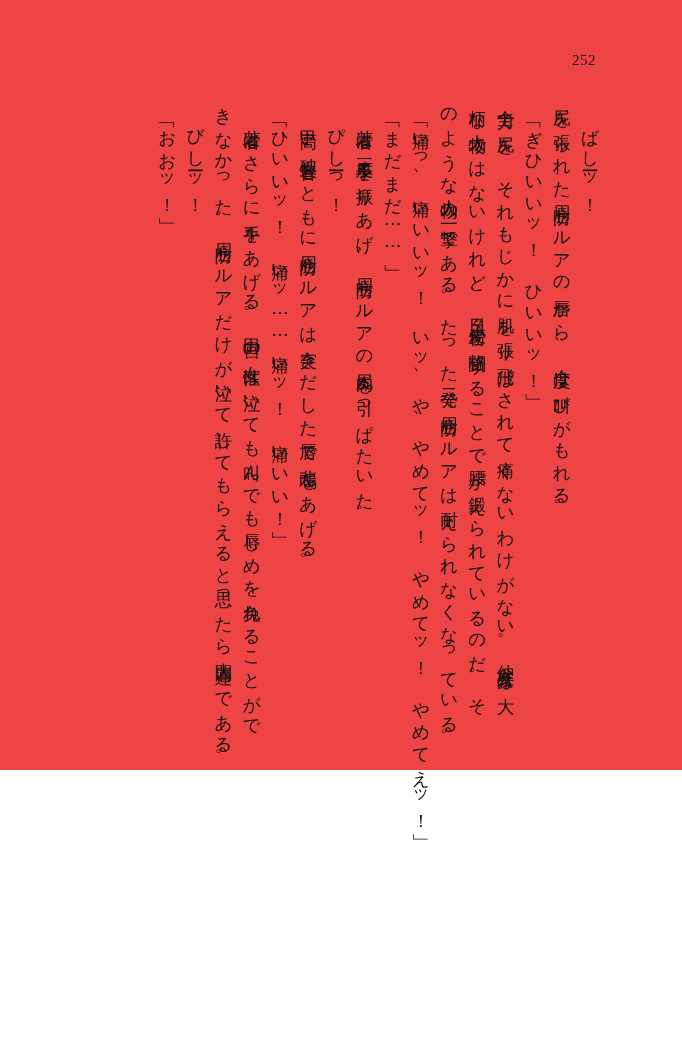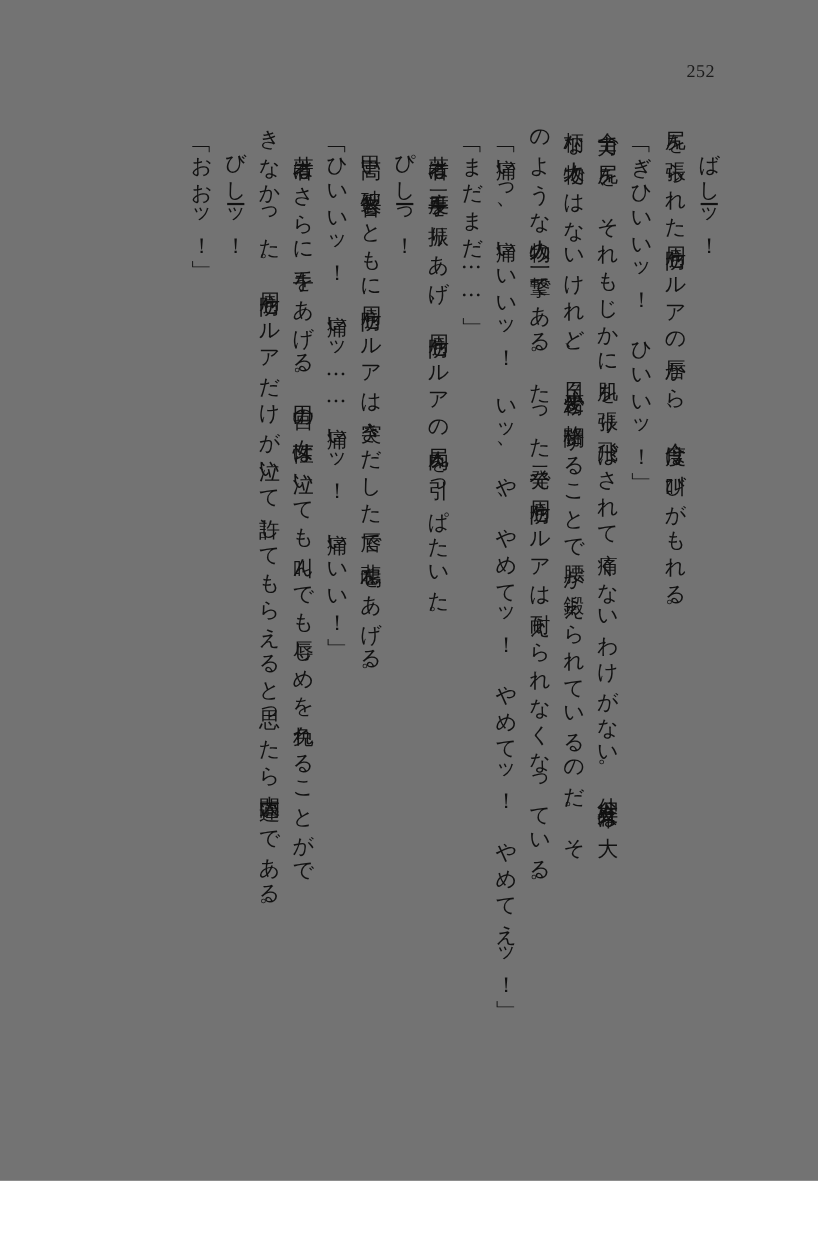--- a/index.html
+++ b/index.html
@@ -14,22 +14,22 @@
     color: #000000;
     overflow: hidden;
     position: relative;
   }
 
   #page {
     position: absolute;
     left: 0;
     top: 0;
     width: 682px;
-    height: 984px;
-    background: #737373;
+    height: 770px;
+    background: #ef4444;
   }
 
   
   #page-number {
     position: absolute;
     right: 86px;
     top: 52px;
     font-size: 15px;
     letter-spacing: 0.5px;
     color: #1a1a1a;

